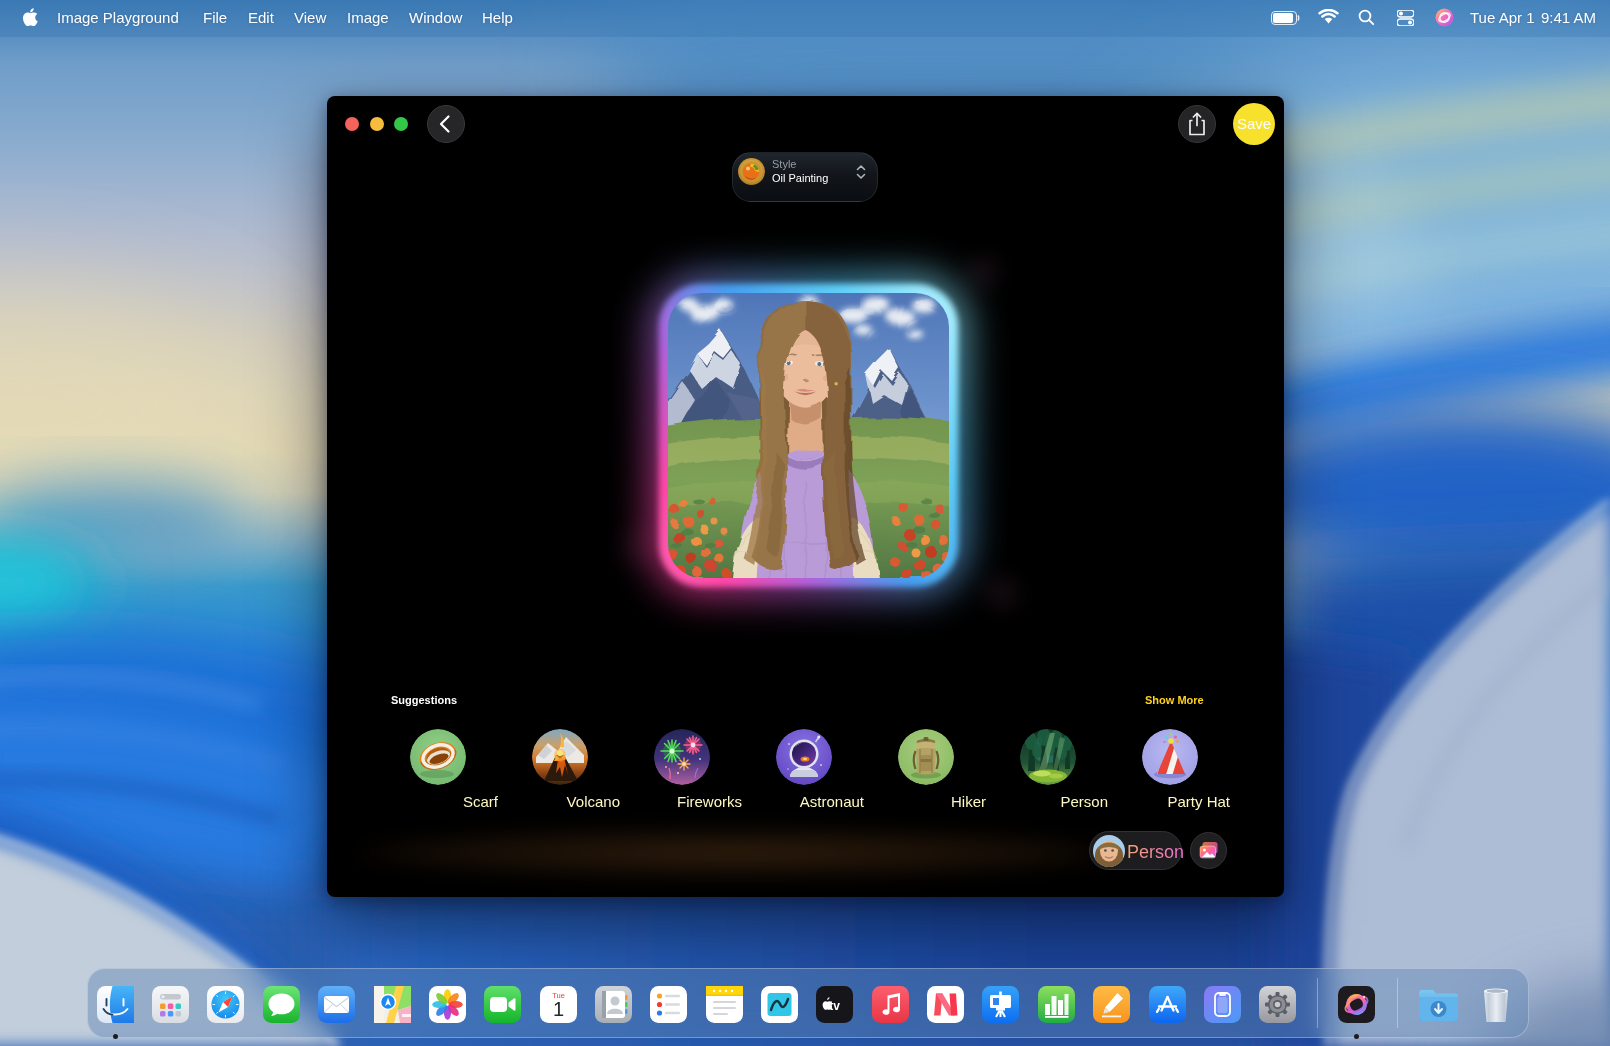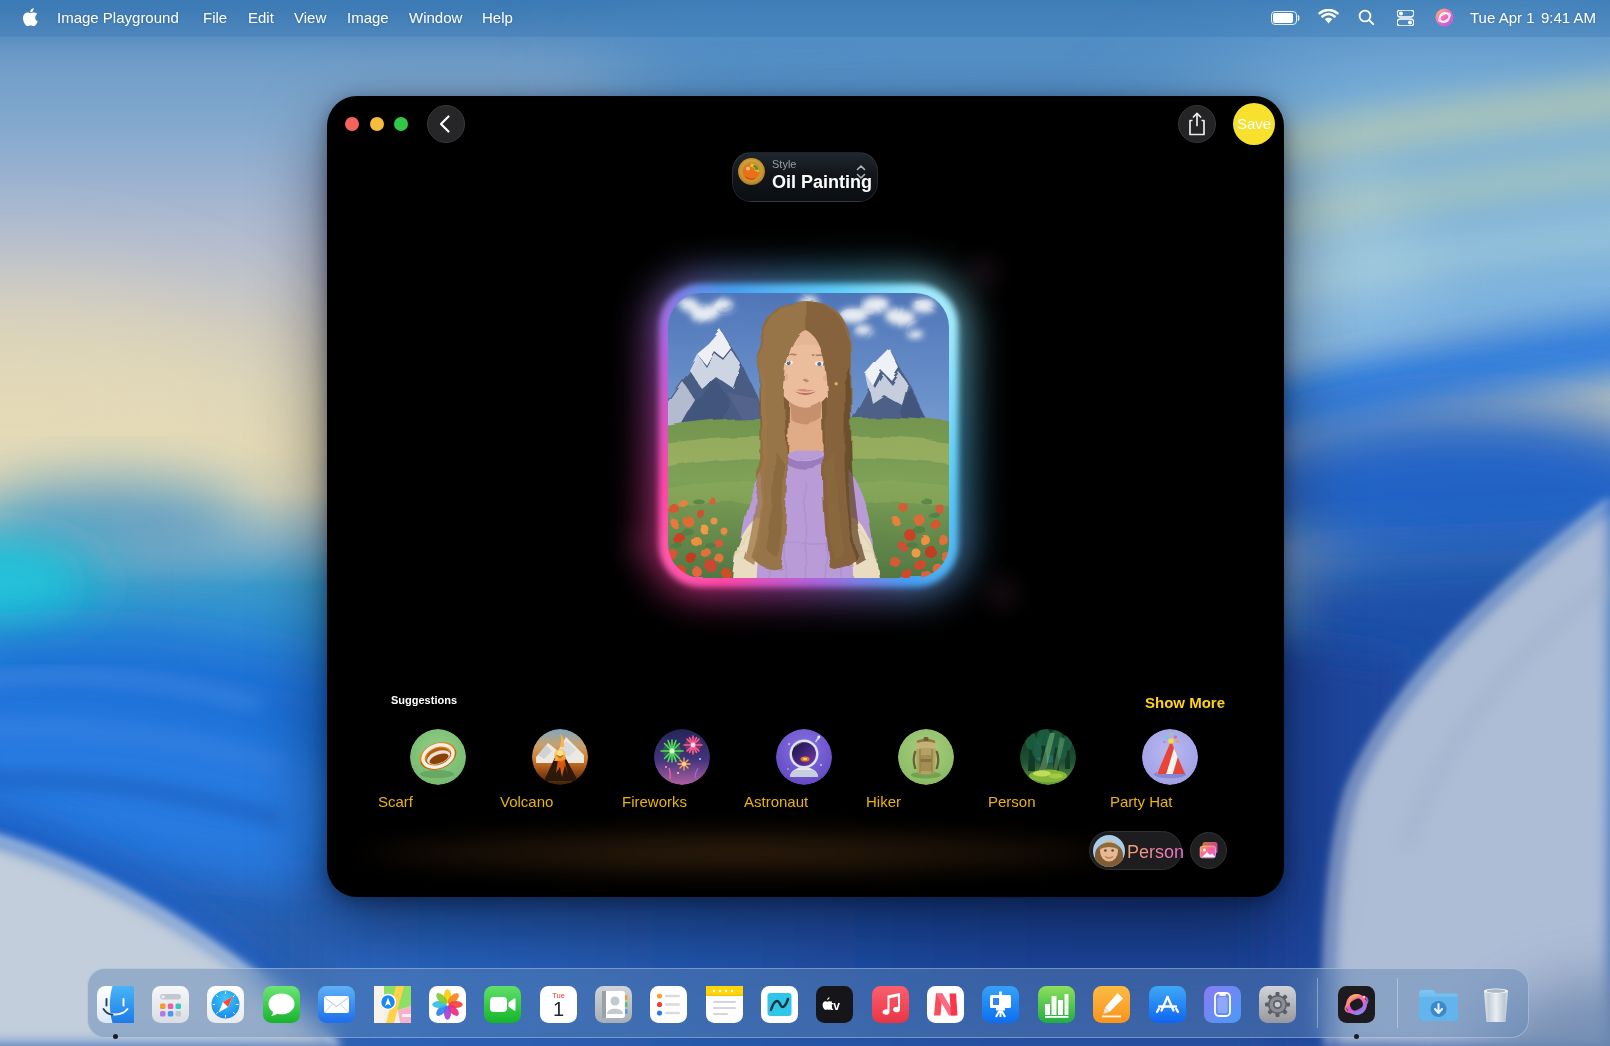--- a/index.html
+++ b/index.html
@@ -3,48 +3,48 @@
 <style>
   html,body{margin:0;padding:0;width:1610px;height:1046px;overflow:hidden;background:#2a62b4;
     font-family:"Liberation Sans",sans-serif;-webkit-font-smoothing:antialiased;}
   #stage{position:absolute;inset:0;width:1610px;height:1046px;}
   #wall{position:absolute;left:0;top:0;}
   
   #menubar{position:absolute;left:0;top:0;width:1610px;height:37px;color:#fff;font-size:15px;}
   #menubar .it{position:absolute;top:9px;white-space:nowrap;text-shadow:0 0 3px rgba(0,40,80,.25);}
   
   #win{position:absolute;left:327px;top:96px;width:957px;height:801px;background:#000;
-    border-radius:30px;box-shadow:0 30px 70px rgba(0,8,25,.55),0 4px 18px rgba(0,10,30,.4);}
+    border-radius:8px;box-shadow:0 30px 70px rgba(0,8,25,.55),0 4px 18px rgba(0,10,30,.4);}
   .tl{position:absolute;top:21px;width:14px;height:14px;border-radius:50%;}
   #backbtn{position:absolute;left:100px;top:9px;width:38px;height:38px;border-radius:50%;
     background:#262628;border:1px solid #39393b;box-sizing:border-box;}
   #sharebtn{position:absolute;left:851px;top:9px;width:38px;height:38px;border-radius:50%;
     background:#242426;border:1px solid #363638;box-sizing:border-box;}
   #savebtn{position:absolute;left:906px;top:7px;width:42px;height:42px;border-radius:50%;
     background:#f8e12d;color:#fff;font-size:15px;text-align:center;line-height:42px;}
   #stylepill{position:absolute;left:405px;top:56px;width:146px;height:50px;border-radius:19px;
     background:linear-gradient(180deg,#20262e 0%,#12161b 45%,#0a0d11 100%);
     border:1px solid rgba(255,255,255,.09);box-sizing:border-box;}
   #stylepill .lab1{position:absolute;left:39px;top:5px;font-size:11px;color:#969ca4;}
-  #stylepill .lab2{position:absolute;left:39px;top:19px;font-size:18px;font-weight:700;color:#fff;}
+  #stylepill .lab2{position:absolute;left:39px;top:19px;font-size:11px;font-weight:400;color:#fff;}
   
   #heroGlow{position:absolute;left:322px;top:178px;width:319px;height:323px;border-radius:54px;
     background:linear-gradient(238deg,#9af0ff 0%,#55c6f4 26%,#6f9aec 48%,#c05ad4 70%,#ff41a4 88%);
     filter:blur(19px);opacity:.68;}
   #heroRing{position:absolute;left:332px;top:188px;width:299px;height:303px;border-radius:42px;
     background:linear-gradient(238deg,#b5f4ff 0%,#5ecdf8 26%,#459ef0 48%,#b062dc 68%,#ff47a8 86%,#ff62b0 100%);
     filter:blur(3px);}
   #heroImg{position:absolute;left:341px;top:197px;width:281px;height:285px;border-radius:34px;
     overflow:hidden;}
   .blob{position:absolute;border-radius:50%;filter:blur(12px);}
   
   #sugLabel{position:absolute;left:64px;top:598px;font-size:11px;font-weight:700;color:#fff;}
-  #showMore{position:absolute;left:818px;top:598px;font-size:15px;font-weight:700;color:#ffd21e;}
+  #showMore{position:absolute;left:818px;top:598px;font-size:11px;font-weight:700;color:#ffd21e;}
   .sug{position:absolute;top:633px;width:56px;height:56px;border-radius:50%;overflow:hidden;}
-  .suglab{position:absolute;top:697px;width:120px;text-align:left;font-size:15px;color:#eab308;}
+  .suglab{position:absolute;top:697px;width:120px;text-align:right;font-size:15px;color:#fef9c3;}
   
   #ibar{position:absolute;left:56px;top:735px;width:702px;height:40px;border-radius:20px;
     background:linear-gradient(180deg,#4d3e37 0%,#52433b 40%,#443630 100%);
     box-shadow:0 0 26px 8px rgba(225,150,60,.22),0 0 7px 2px rgba(255,220,170,.28),inset 0 0 14px rgba(255,210,160,.12);}
   #ibar .ph{position:absolute;left:43px;top:10px;font-size:17px;color:#9b8f89;}
   #ibar .cursor{position:absolute;left:38px;top:9px;width:2.5px;height:21px;background:#e8e12c;border-radius:1px;}
   #personChip{position:absolute;left:762px;top:735px;width:93px;height:39px;border-radius:20px;
     background:#1d1d1f;border:1px solid #313134;box-sizing:border-box;}
   #personChip .txt{position:absolute;left:37px;top:10px;font-size:18px;font-weight:500;
     background:linear-gradient(90deg,#f3a471,#ee6fd8);-webkit-background-clip:text;background-clip:text;color:transparent;text-decoration:underline;}

